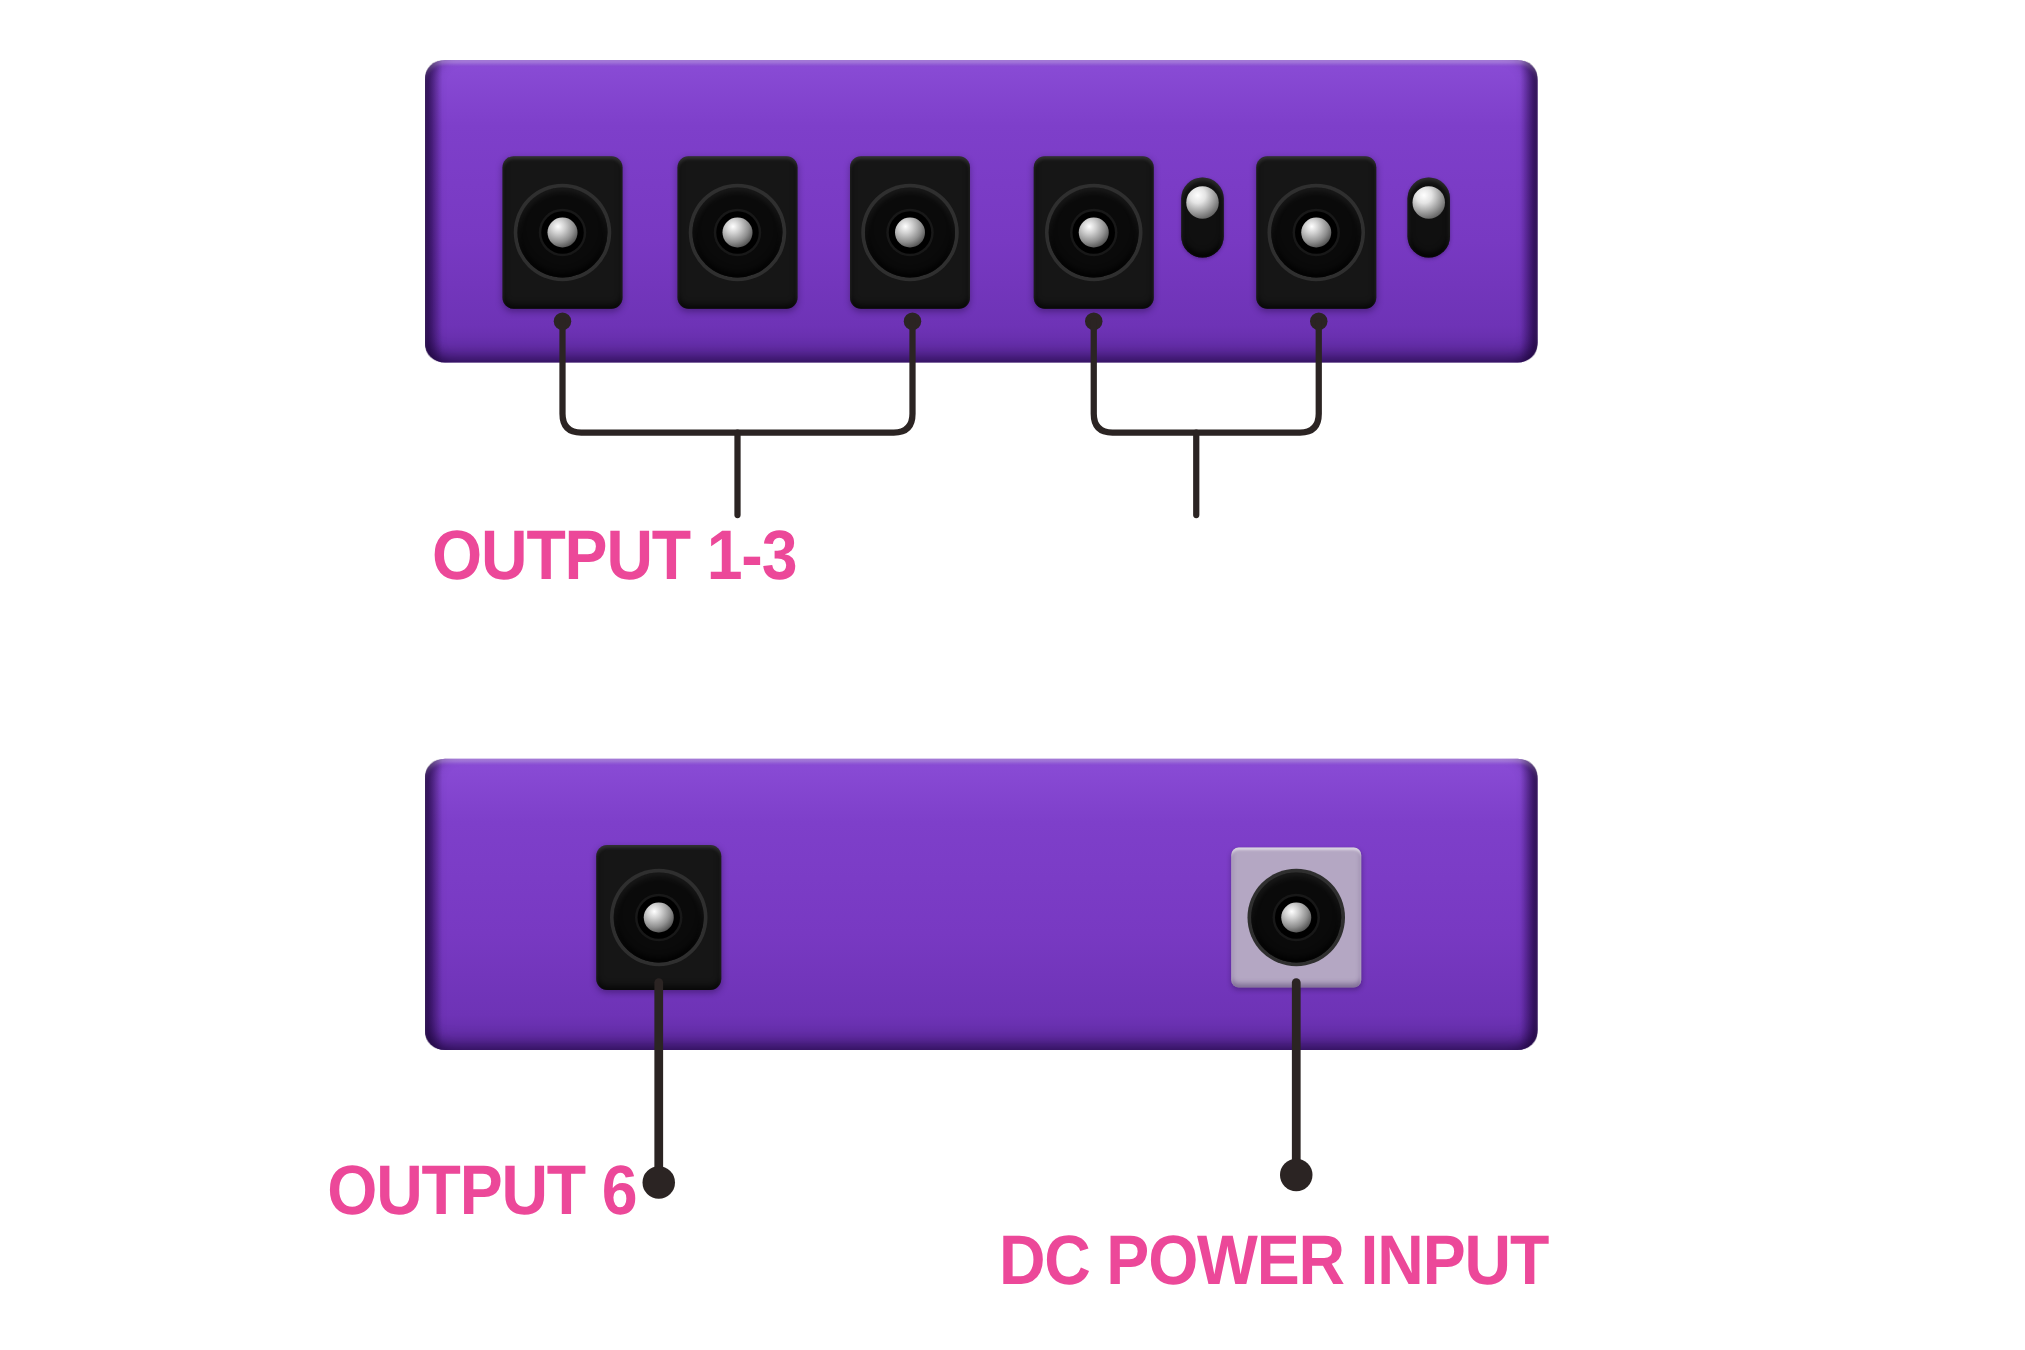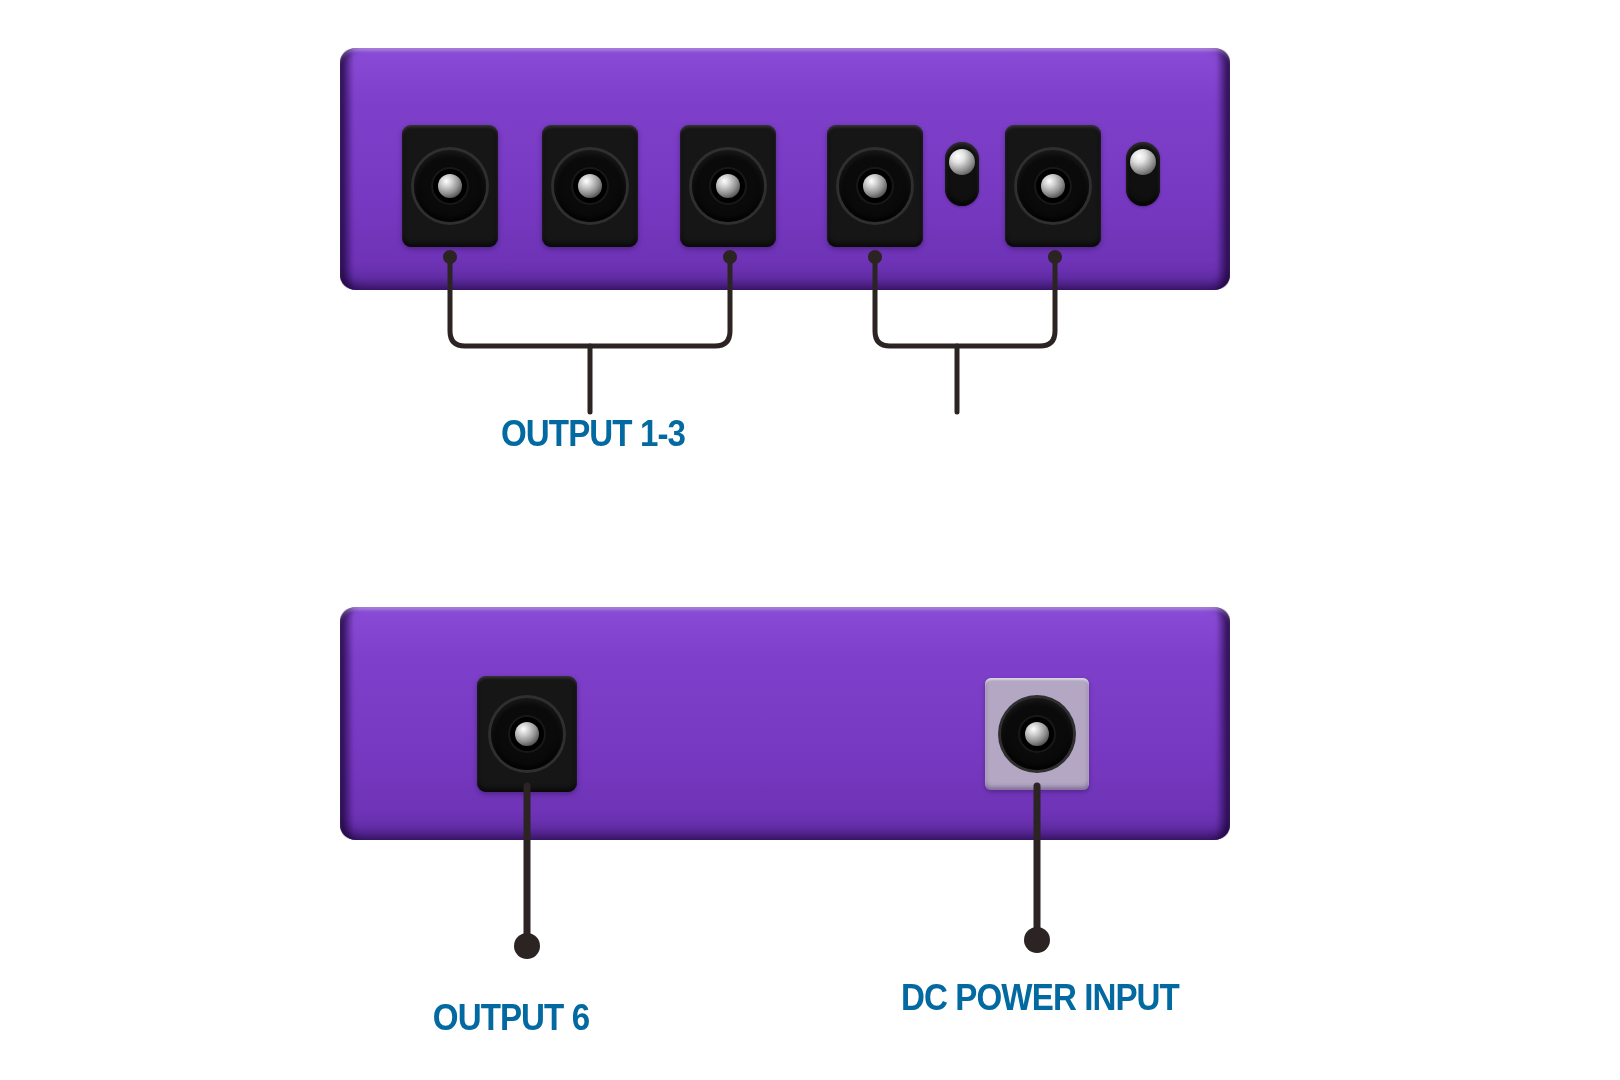--- a/index.html
+++ b/index.html
@@ -60,22 +60,22 @@
   }
 
   
   .callouts{position:absolute;left:0;top:0;width:1620px;height:1080px;pointer-events:none;}
   .callouts path{fill:none;stroke:#2b2423;stroke-width:5;stroke-linecap:round;}
   .callouts path.thick{stroke-width:7;}
   .callouts circle{fill:#2b2423;stroke:none;}
 
   
   .label{
-    position:absolute;width:520px;margin-left:-260px;text-align:center;
-    font-weight:bold;font-size:36px;line-height:1;color:#0369a1;letter-spacing:-1px;white-space:nowrap;
+    position:absolute;width:520px;margin-left:-260px;
+    font-weight:bold;font-size:56px;line-height:1;color:#ec4899;letter-spacing:-1px;white-space:nowrap;
   }
   .label-text{display:inline-block;transform:scaleX(.92);}
 </style>
 </head>
 <body>
 
 <div class="canvas">
 
   <div class="device device-top">
     <div class="edge edge-left"></div>
@@ -146,20 +146,20 @@
     <path class="thick" d="M527,786 L527,946"></path>
     <circle cx="527" cy="946" r="13"></circle>
 
     <path class="thick" d="M1037,786 L1037,940"></path>
     <circle cx="1037" cy="940" r="13"></circle>
   </svg>
 
   <div class="label" style="left:593px;top:416px;">
     <span class="label-text">OUTPUT 1-3</span>
   </div>
-  <div class="label" style="left:511px;top:1000px;">
+  <div class="label" style="left:511px;top:924px;">
     <span class="label-text">OUTPUT 6</span>
   </div>
   <div class="label" style="left:1040px;top:980px;">
     <span class="label-text">DC POWER INPUT</span>
   </div>
 
 </div>
 
 </body></html>

